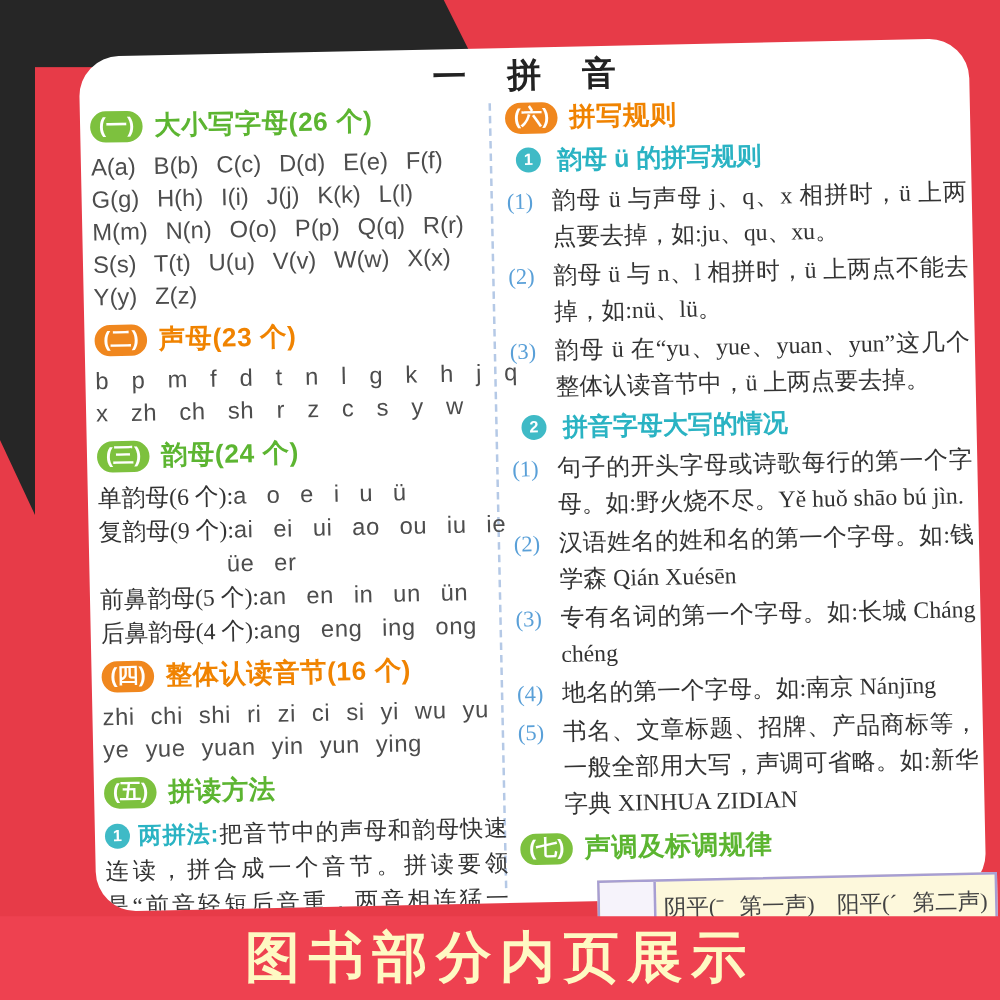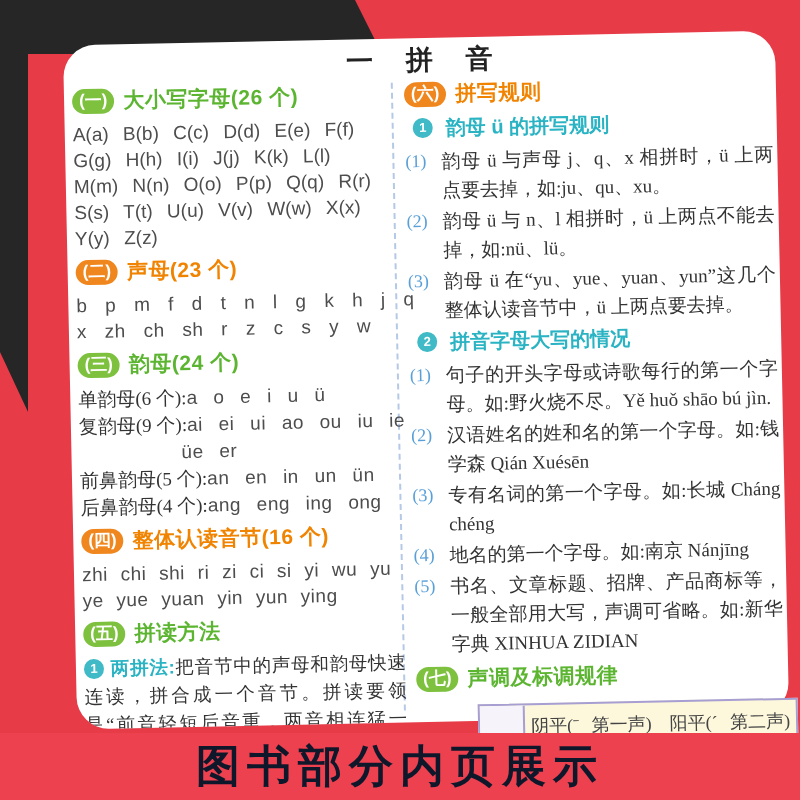--- a/index.html
+++ b/index.html
@@ -60,21 +60,21 @@
   
   .tone-table{position:absolute;left:478px;top:701px;width:316px;height:34px;z-index:3;
               display:flex;border:2px solid #a79ed2;background:#fdf8dc;overflow:hidden;
               transform:rotate(-1.2deg);}
   .tone-table .cell-left{width:66px;border-right:2px solid #a79ed2;background:#f6f3fb;}
   .tone-table .cell-right{flex:1;padding:9px 6px 0;font-size:18px;color:#444;
         font-family:"Liberation Serif",serif;white-space:nowrap;word-spacing:8px;}
   
   .banner{position:absolute;left:0;right:0;top:733px;height:67px;background:#ee4150;
           z-index:4;display:flex;align-items:center;justify-content:center;}
-  .banner span{color:#0f172a;font-size:44px;font-weight:bold;letter-spacing:7px;}
+  .banner span{color:#fef9c3;font-size:44px;font-weight:bold;letter-spacing:7px;}
 </style>
 </head>
 <body>
 
 <div class="stage">
   <div class="corner-top"></div>
   <div class="corner-left"></div>
 
   <div class="card">
     <div class="page-title">一 拼 音</div>

